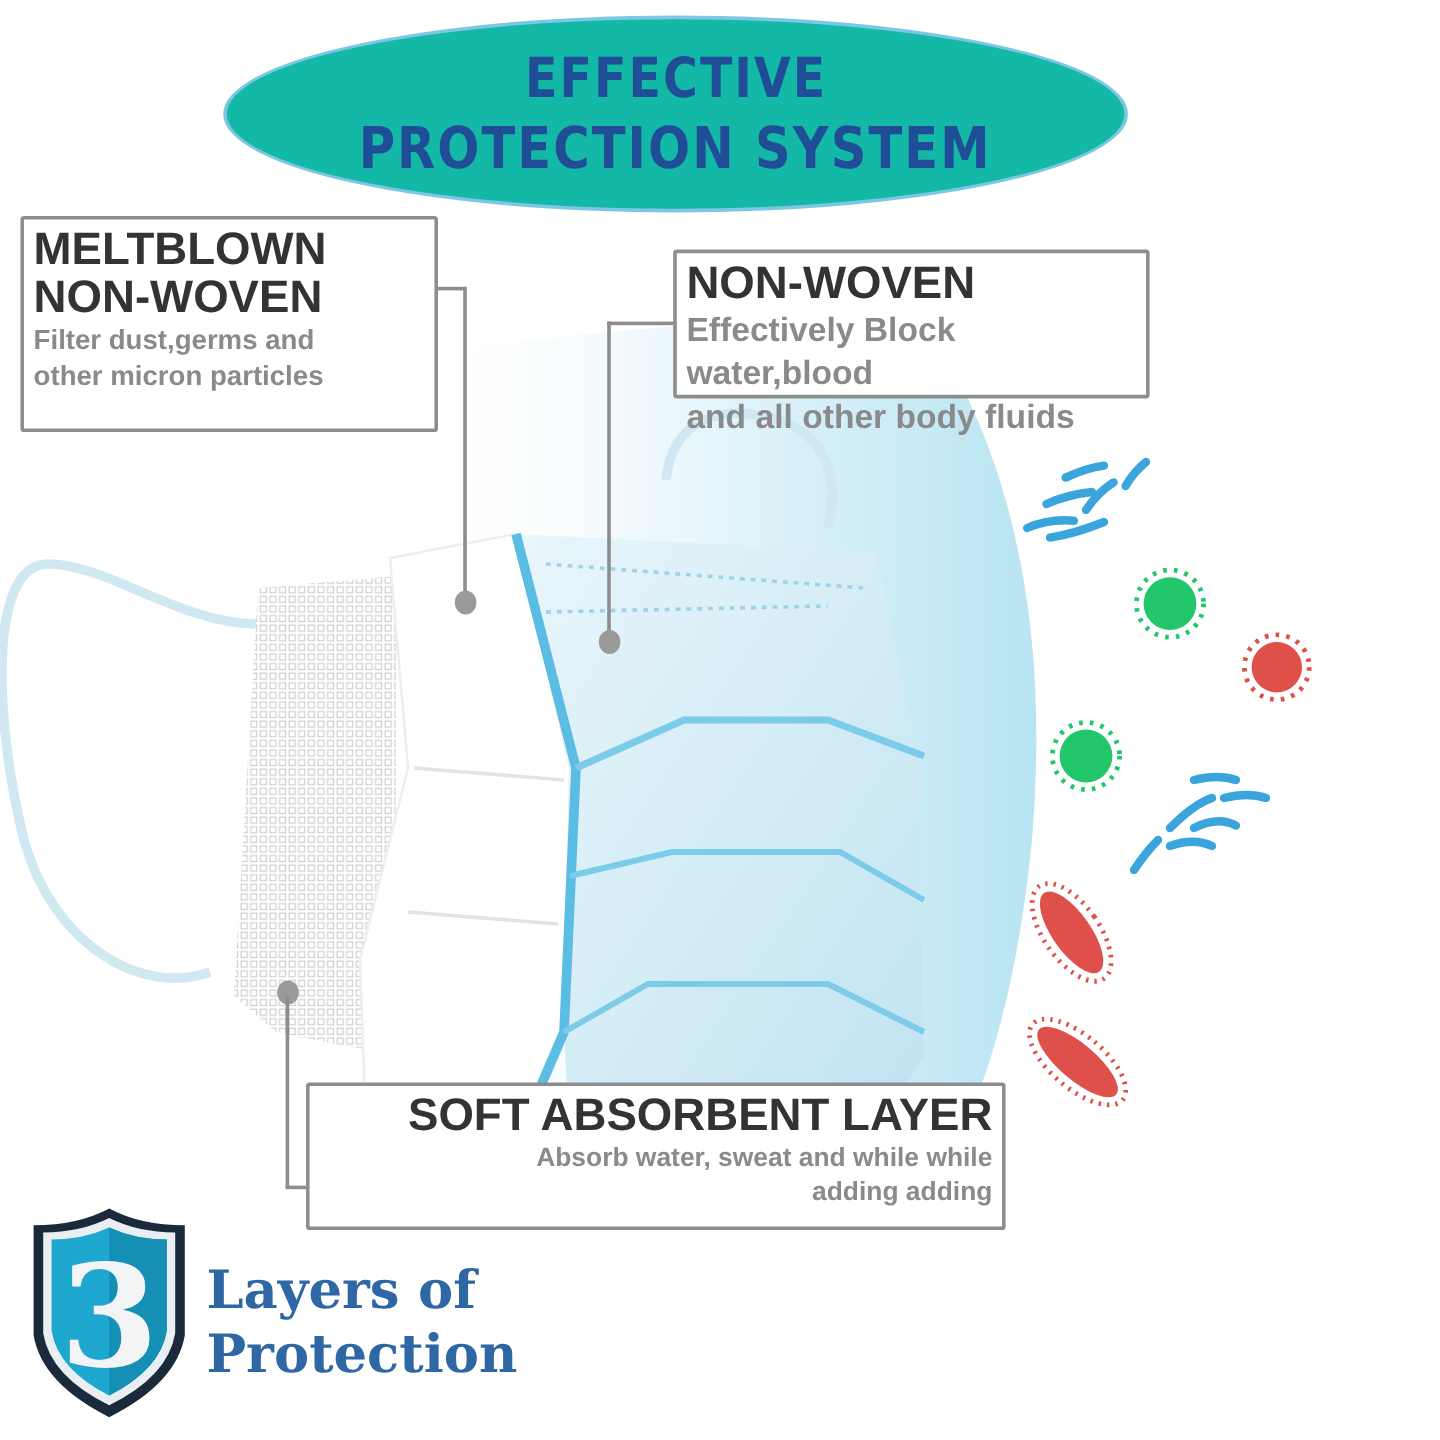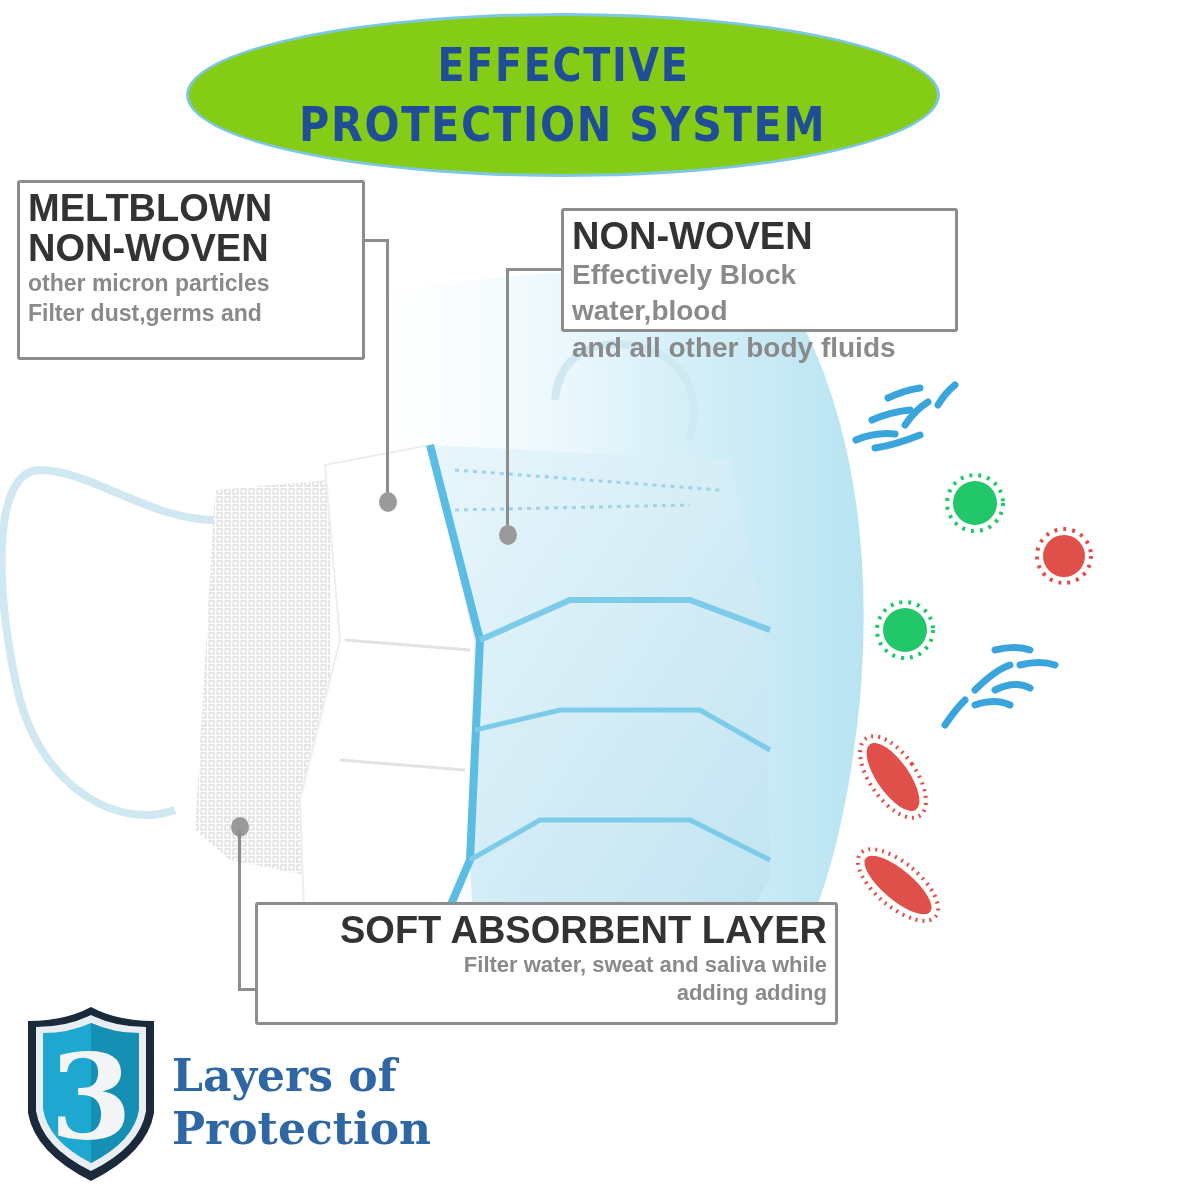--- a/index.html
+++ b/index.html
@@ -1,21 +1,21 @@
 <!DOCTYPE html>
 <html><head>
 <meta charset="utf-8">
 <style>
   * { box-sizing: border-box; margin: 0; padding: 0; }
   html, body { width: 1200px; height: 1200px; background: #ffffff; overflow: hidden; }
   body { position: relative; font-family: "Liberation Sans", sans-serif; }
 
   .title-ellipse {
     position: absolute; left: 186px; top: 13px; width: 754px; height: 164px;
-    border-radius: 50%; background: #84cc16; border: 3px solid #7cc8e4;
+    border-radius: 50%; background: #14b8a6; border: 3px solid #7cc8e4;
     display: flex; flex-direction: column; align-items: center; justify-content: center;
   }
   .title-line {
     font-family: "DejaVu Sans", sans-serif; font-weight: bold; color: #1f4e97;
     letter-spacing: 2px; line-height: 1; transform: scaleX(0.86);
   }
   .title-line.l1 { font-size: 46px; margin-bottom: 12px; }
   .title-line.l2 { font-size: 48px; }
 
   .label-box {
@@ -142,33 +142,33 @@
 <div class="leader" style="left:238px; top:988px; width:19px; height:3px;"></div>
 
 <div class="title-ellipse">
   <div class="title-line l1">EFFECTIVE</div>
   <div class="title-line l2">PROTECTION SYSTEM</div>
 </div>
 
 <div class="label-box" id="box-meltblown">
   <div class="label-head">MELTBLOWN</div>
   <div class="label-head">NON-WOVEN</div>
+  <div class="label-sub">Filter dust,germs and</div>
   <div class="label-sub">other micron particles</div>
-  <div class="label-sub">Filter dust,germs and</div>
 </div>
 
 <div class="label-box" id="box-nonwoven">
   <div class="label-head">NON-WOVEN</div>
   <div class="label-sub">Effectively Block water,blood</div>
   <div class="label-sub">and all other body fluids</div>
 </div>
 
 <div class="label-box" id="box-soft">
   <div class="label-head">SOFT ABSORBENT LAYER</div>
-  <div class="label-sub">Filter water, sweat and saliva while</div>
+  <div class="label-sub">Absorb water, sweat and while while</div>
   <div class="label-sub">adding adding</div>
 </div>
 
 <div class="shield-wrap">
   <svg width="138" height="182" viewBox="0 0 138 182">
     <path d="M 69 4 Q 95 18 132 18 L 132 110 Q 125 150 69 178 Q 13 150 6 110 L 6 18 Q 43 18 69 4 Z" fill="#1b2a3a"></path>
     <path d="M 69 12 Q 93 24 124 24 L 124 108 Q 118 144 69 168 Q 20 144 14 108 L 14 24 Q 45 24 69 12 Z" fill="#e8eef2"></path>
     <path d="M 69 20 Q 91 30 117 30 L 117 106 Q 112 138 69 160 Q 26 138 21 106 L 21 30 Q 47 30 69 20 Z" fill="#1ea7cf"></path>
     <path d="M 69 20 Q 91 30 117 30 L 117 106 Q 112 138 69 160 Z" fill="#168fb4"></path>
     <text x="69" y="135" text-anchor="middle" font-family="DejaVu Serif, serif" font-weight="bold" font-size="118" fill="#f2f4f6">3</text>

